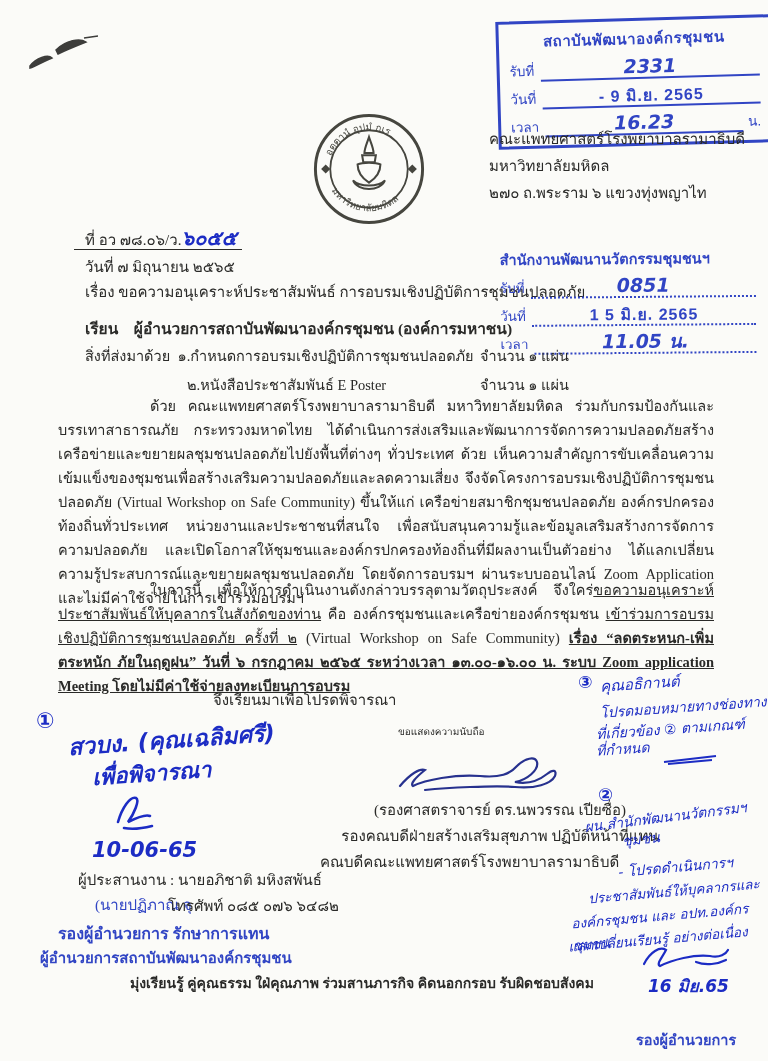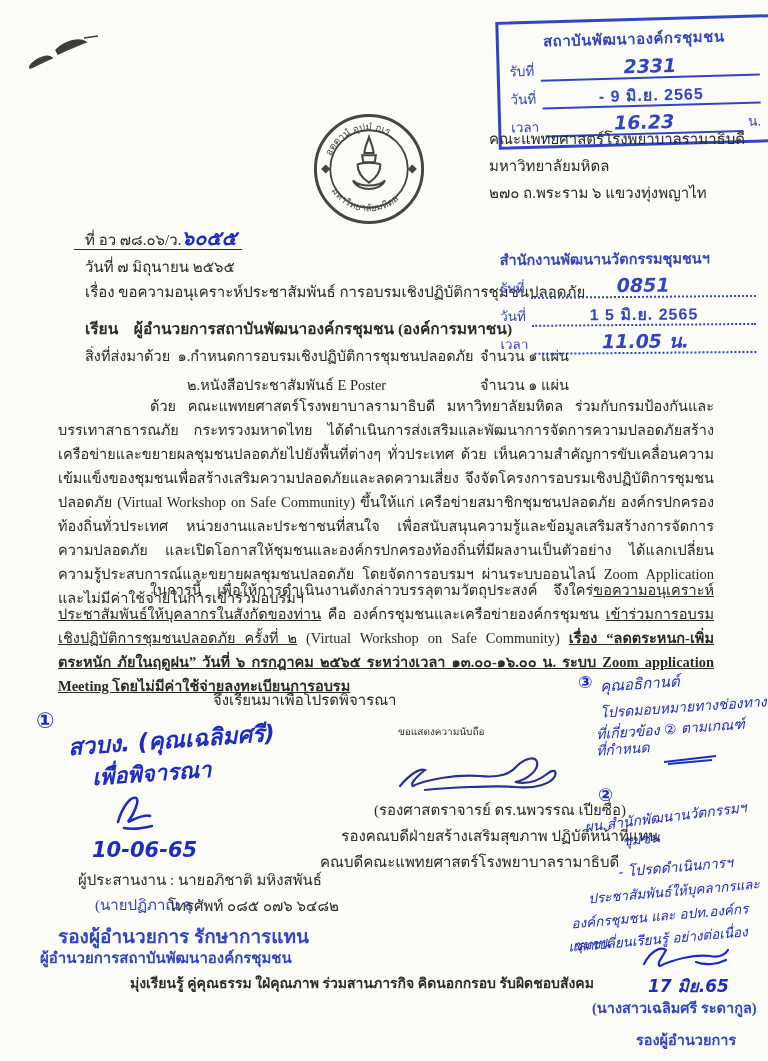--- a/index.html
+++ b/index.html
@@ -163,26 +163,25 @@
   <div class="abs hand" style="left:598px;top:784px;font-size:18px;font-weight:700">②</div>
   <div class="abs hand" style="left:584px;top:806px;font-size:14px;transform:rotate(-7deg)">ผน.สำนักพัฒนานวัตกรรมฯ</div>
   <div class="abs hand" style="left:622px;top:828px;font-size:14px;transform:rotate(-6deg)">ชุมชน</div>
   <div class="abs hand" style="left:618px;top:856px;font-size:14px;transform:rotate(-5deg)">- โปรดดำเนินการฯ</div>
   <div class="abs hand" style="left:588px;top:880px;font-size:13.5px;transform:rotate(-5deg)">ประชาสัมพันธ์ให้บุคลากรและ</div>
   <div class="abs hand" style="left:572px;top:904px;font-size:13.5px;transform:rotate(-5deg)">องค์กรชุมชน และ อปท.องค์กรชุมชน</div>
   <div class="abs hand" style="left:568px;top:928px;font-size:13.5px;transform:rotate(-5deg)">แลกเปลี่ยนเรียนรู้ อย่างต่อเนื่อง</div>
   <svg class="abs" style="left:636px;top:938px" width="100" height="36">
     <path d="M8,26 C14,14 24,8 30,12 C26,20 20,26 24,28 C36,22 58,16 74,18 C84,20 90,16 92,12 M60,24 C70,28 82,26 90,22" fill="none" stroke="#1c2cc4" stroke-width="2.2" stroke-linecap="round"></path>
   </svg>
-  <div class="abs hand" style="left:648px;top:972px;font-size:17px;font-weight:700">17 มิย.65</div>
+  <div class="abs hand" style="left:648px;top:972px;font-size:17px;font-weight:700">16 มิย.65</div>
 
   <div class="abs" style="left:78px;top:868px;font-size:15px">ผู้ประสานงาน : นายอภิชาติ มหิงสพันธ์</div>
   <div class="abs stampblue" style="left:95px;top:893px;font-size:15px">(นายปฏิภาณ  จุ</div>
   <div class="abs" style="left:168px;top:894px;font-size:15px">โทรศัพท์ ๐๘๕ ๐๗๖ ๖๔๘๒</div>
-  <div class="abs stampblue b" style="left:58px;top:921px;font-size:19px">รองผู้อำนวยการ รักษาการแทน</div>
+  <div class="abs stampblue b" style="left:58px;top:921px;font-size:16px">รองผู้อำนวยการ รักษาการแทน</div>
   <div class="abs stampblue b" style="left:40px;top:946px;font-size:15px">ผู้อำนวยการสถาบันพัฒนาองค์กรชุมชน</div>
 
   <div class="abs motto" style="left:130px;top:972px">มุ่งเรียนรู้  คู่คุณธรรม ใฝ่คุณภาพ ร่วมสานภารกิจ คิดนอกกรอบ รับผิดชอบสังคม</div>
 
-  <div class="abs stampblue b" style="left:592px;top:996px;font-size:14.5px">(นางสาวเฉลิมศรี  ระดากูล)</div>
   <div class="abs stampblue b" style="left:636px;top:1028px;font-size:14.5px">รองผู้อำนวยการ</div>
 
 </div>
 
 </body></html>

